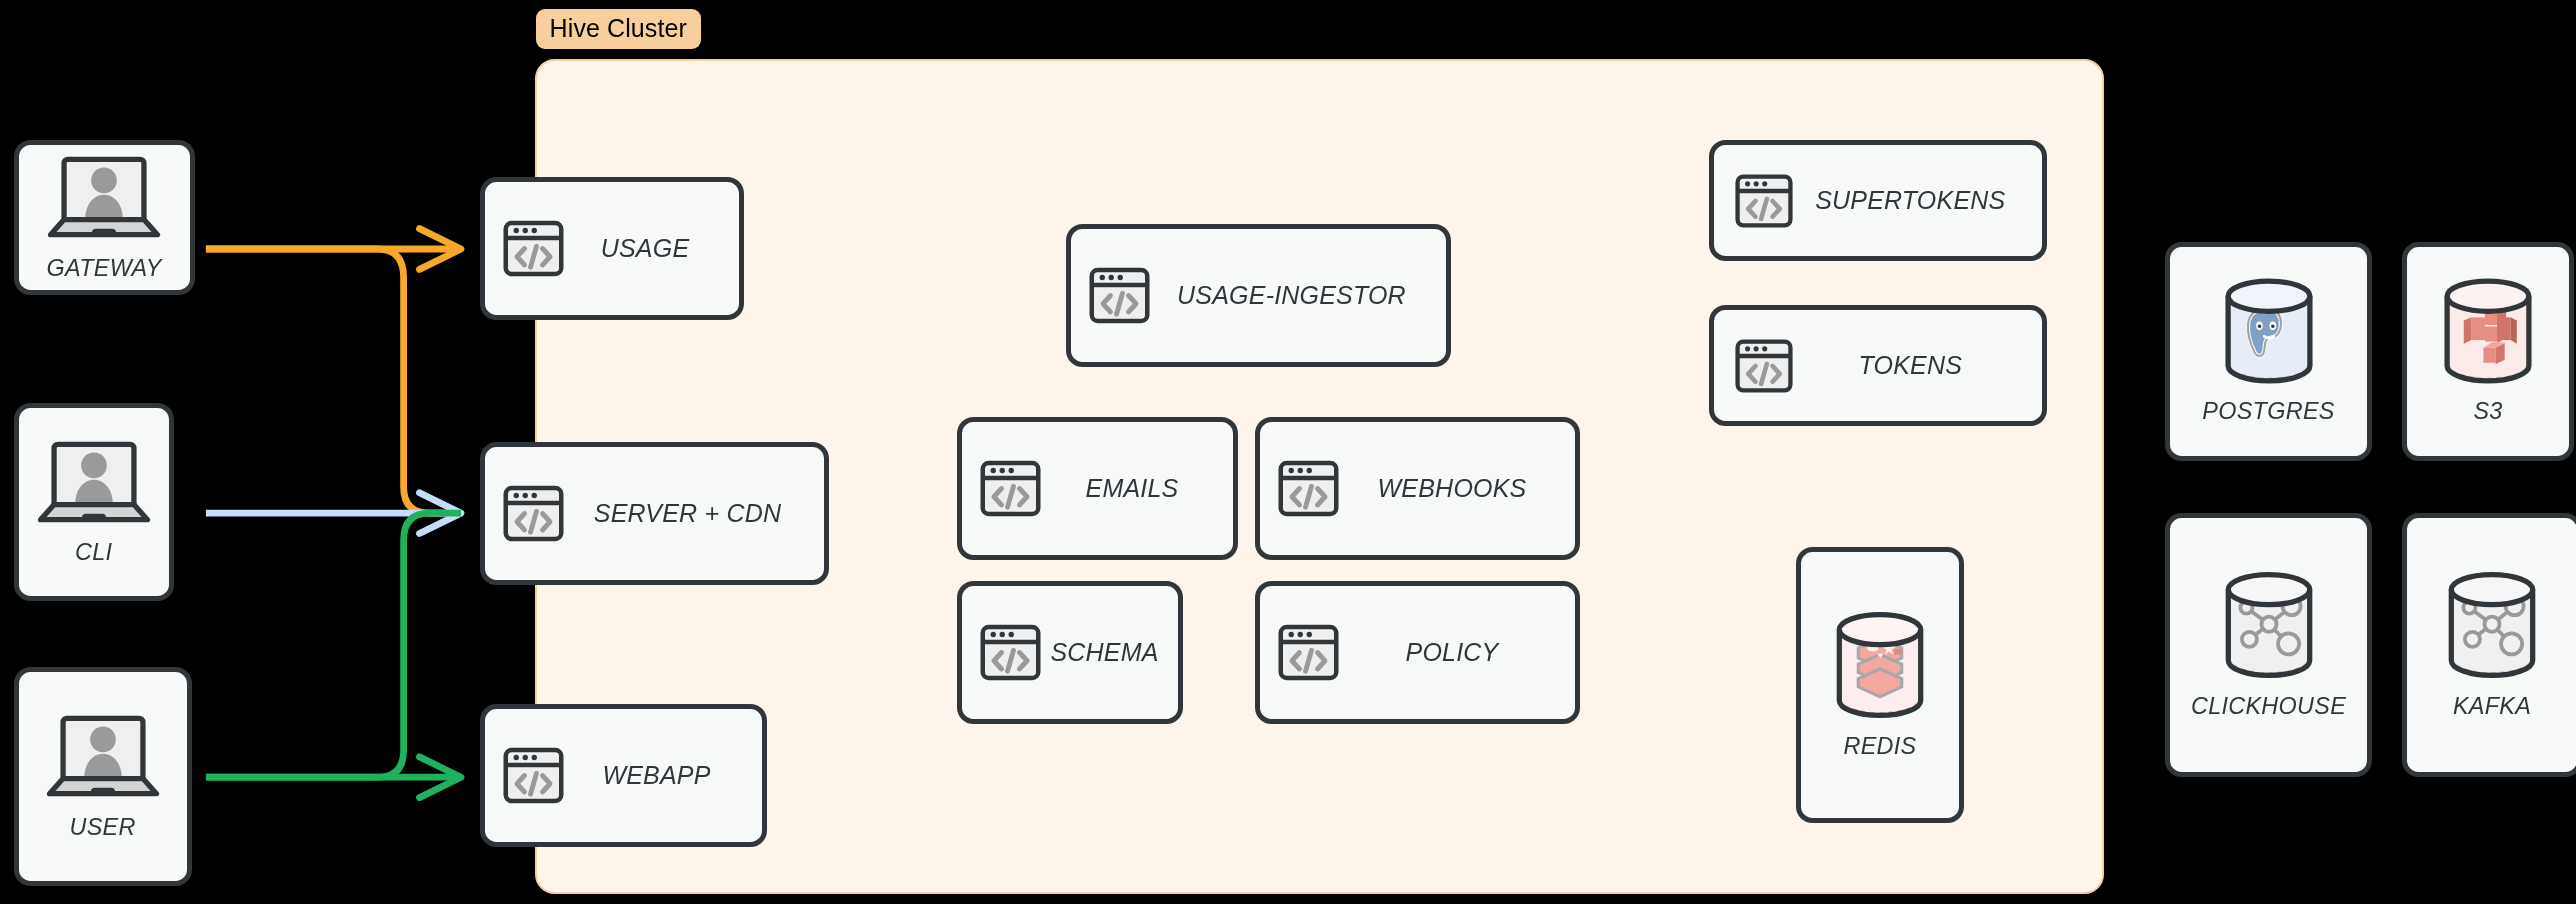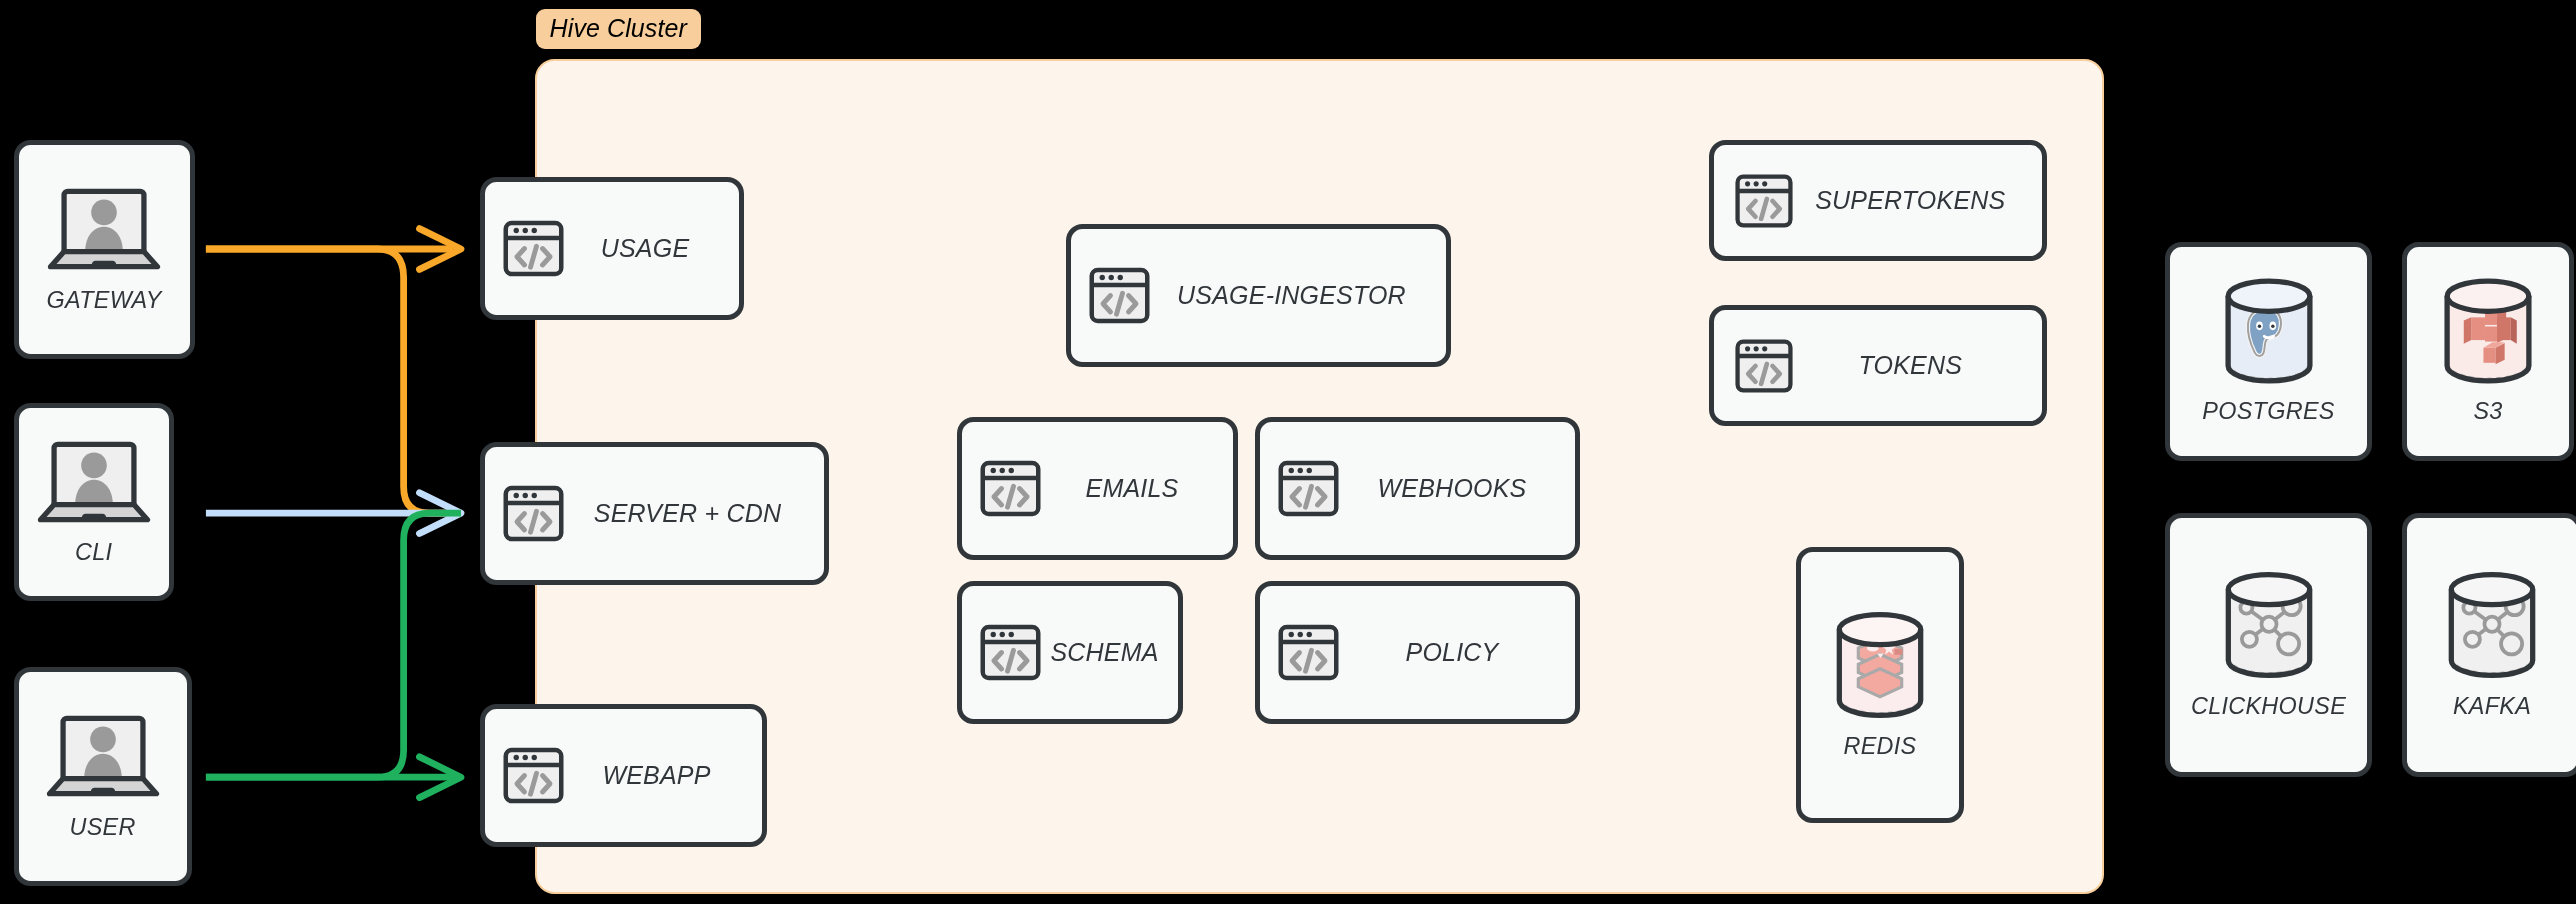--- a/index.html
+++ b/index.html
@@ -31,21 +31,20 @@
     left:536px; top:9px;
     background:#F8CF9C;
     color:#000000;
     border-radius:9px;
     padding:6.8px 13.6px 8.3px 13.6px;
     font-size:25px;
     line-height:1;
     letter-spacing:0.1px;
     white-space:nowrap;
     z-index:40;
-    font-style:italic;
   }
 
   
   .node{
     position:absolute;
     background:#F8F9F9;
     border:5.3px solid #31363B;
     border-radius:16.6px;
     box-sizing:border-box;
     z-index:20;
@@ -109,21 +108,21 @@
     <g>
       <path d="M 272 1030 L 500 1030 Q 534 1030 534 994 L 534 716 Q 534 680 568 680 L 610 680" fill="none" stroke="#1FB15E" stroke-width="9" stroke-linecap="butt"></path>
     </g>
 
     <g>
       <path d="M 272 1030 L 600 1030" fill="none" stroke="#1FB15E" stroke-width="9" stroke-linecap="butt"></path>
       <path d="M 555 1003 L 610 1030 L 555 1057" fill="none" stroke="#1FB15E" stroke-width="9" stroke-linecap="round" stroke-linejoin="round"></path>
     </g>
   </svg>
 
-  <div class="node host" style="left:13.6px;top:140px;width:181px;height:219px;">
+  <div class="node host" style="left:13.6px;top:140px;width:181px;height:155px;">
     <span>
       <svg width="110" height="88" viewBox="0 0 146 116">
         <path d="M25 8 h96 a5 5 0 0 1 5 5 v75 h-106 v-75 a5 5 0 0 1 5 -5 z" fill="#EFEFEF" stroke="#31363B" stroke-width="7" stroke-linejoin="round"></path>
         <path d="M56 36 a17 17 0 0 1 34 0 a17 17 0 0 1 -34 0 z" fill="#9A9A9A"></path>
         <path d="M48 88 c0 -20 11 -33 25 -33 c14 0 25 13 25 33 z" fill="#9A9A9A"></path>
         <line x1="20" y1="88" x2="126" y2="88" stroke="#31363B" stroke-width="4" stroke-dasharray="6 5"></line>
         <path d="M20 88 h106 l18 20 h-142 z" fill="#D4D4D4" stroke="#31363B" stroke-width="7" stroke-linejoin="round"></path>
         <path d="M62 100 h22 a5 5 0 0 1 5 6 h-32 a5 5 0 0 1 5 -6 z" fill="#31363B"></path>
       </svg>
     </span>

